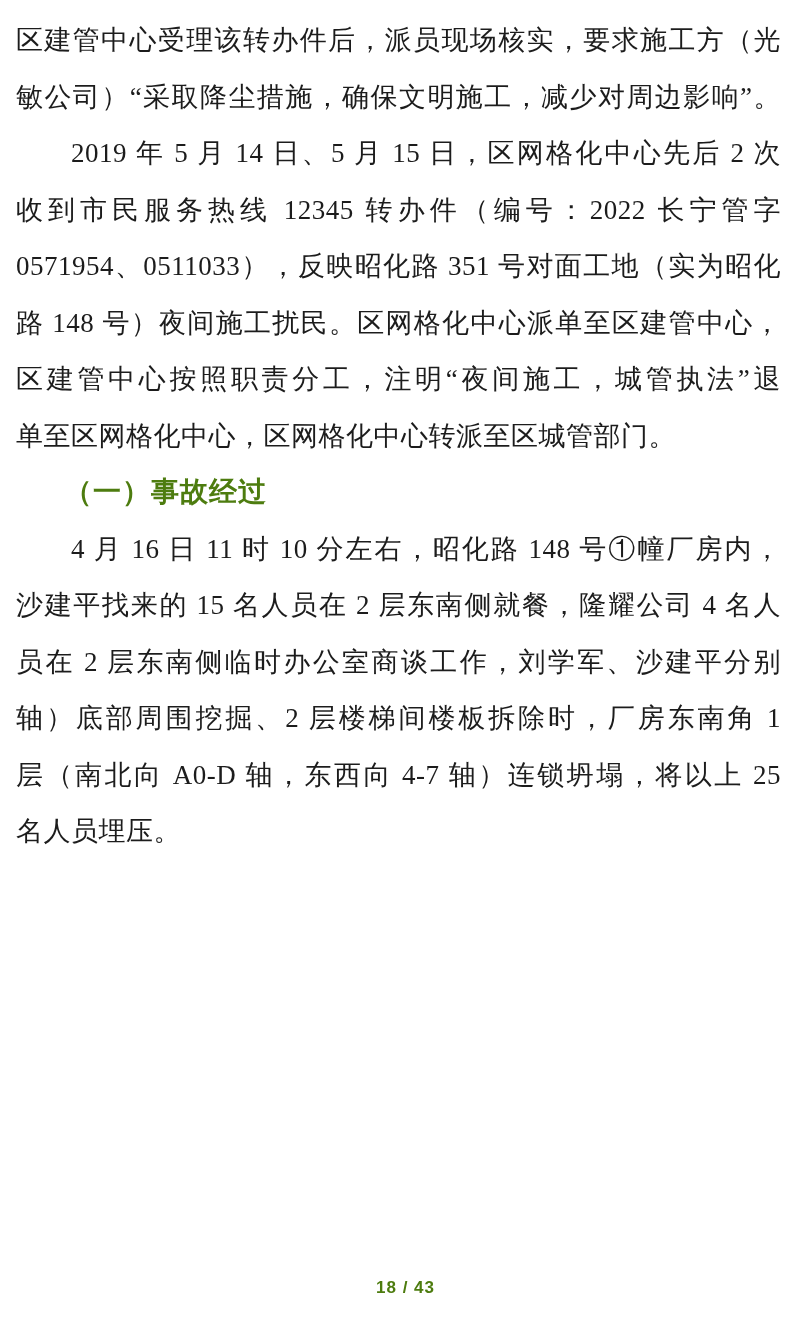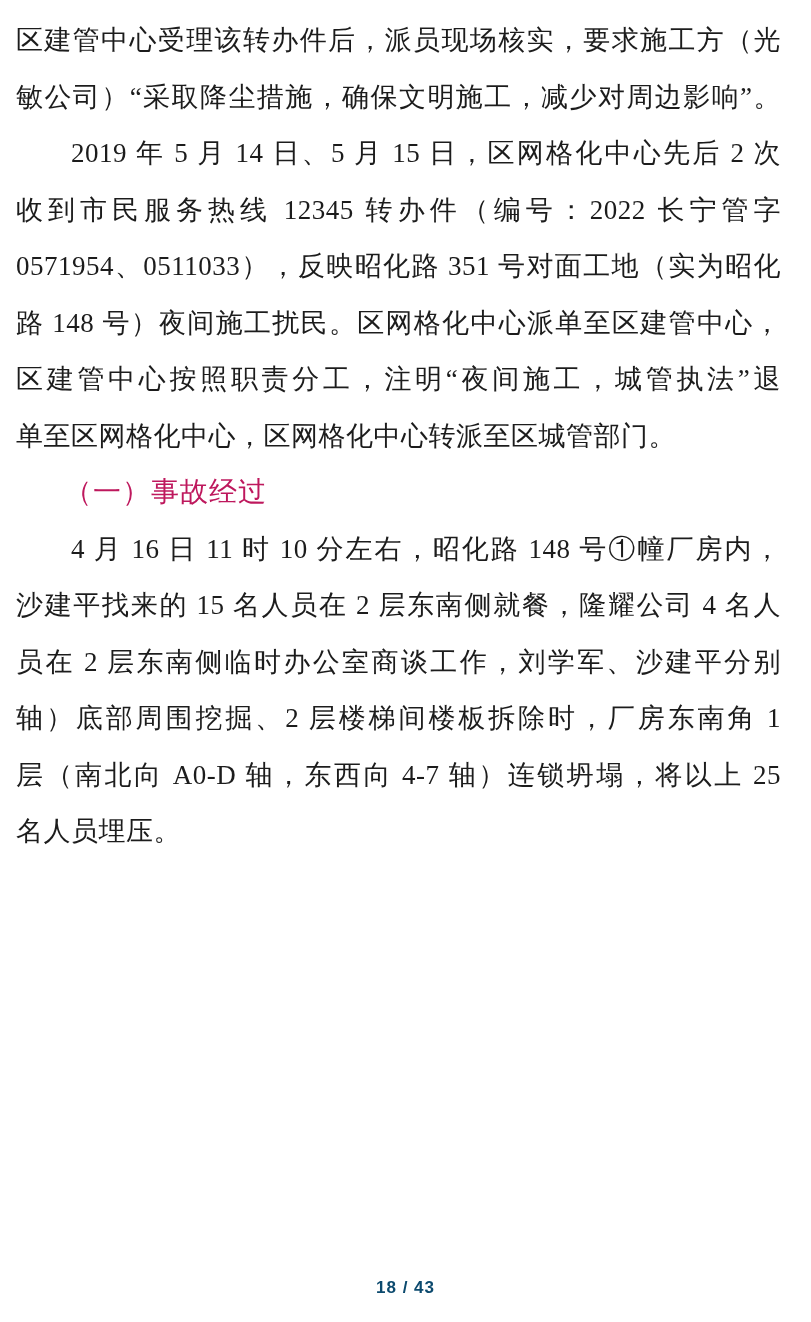--- a/index.html
+++ b/index.html
@@ -41,41 +41,41 @@
     line-height: 56.5px;
     height: 56.5px;
     text-align: left;
     text-align-last: left;
     text-indent: 42px;
     letter-spacing: 1px;
     color: #151515;
     white-space: nowrap;
   }
   .heading-2 {
-    font-weight: 400;
+    font-weight: 700;
     font-size: 28px;
     line-height: 56.5px;
     height: 56.5px;
     text-align: left;
     text-align-last: left;
     text-indent: 48px;
     letter-spacing: 1px;
-    color: #be185d;
+    color: #4d7c0f;
     white-space: nowrap;
   }
   .footer {
     position: absolute;
     left: 0;
     top: 1278px;
     width: 811px;
     text-align: center;
     font-family: "Liberation Sans", "DejaVu Sans", sans-serif;
     font-weight: 700;
     font-size: 17px;
-    color: #0c4a6e;
+    color: #4d7c0f;
     letter-spacing: 1px;
   }
 </style>
 </head>
 <body>
 
 <div class="page">
   <div class="content">
 
     <div class="line">区建管中心受理该转办件后，派员现场核实，要求施工方（光</div>

